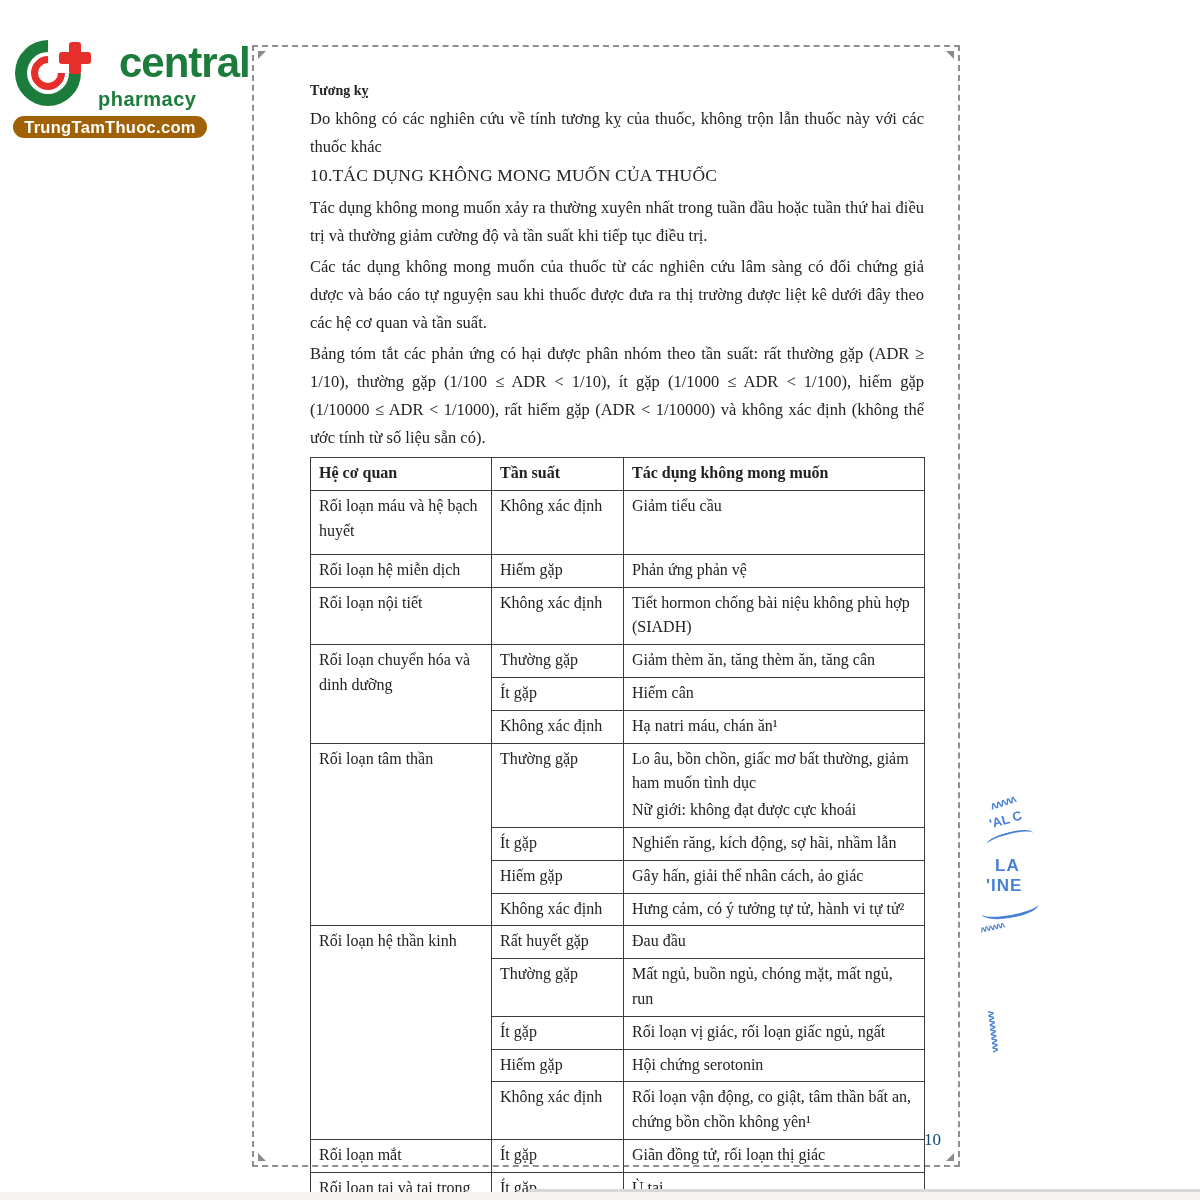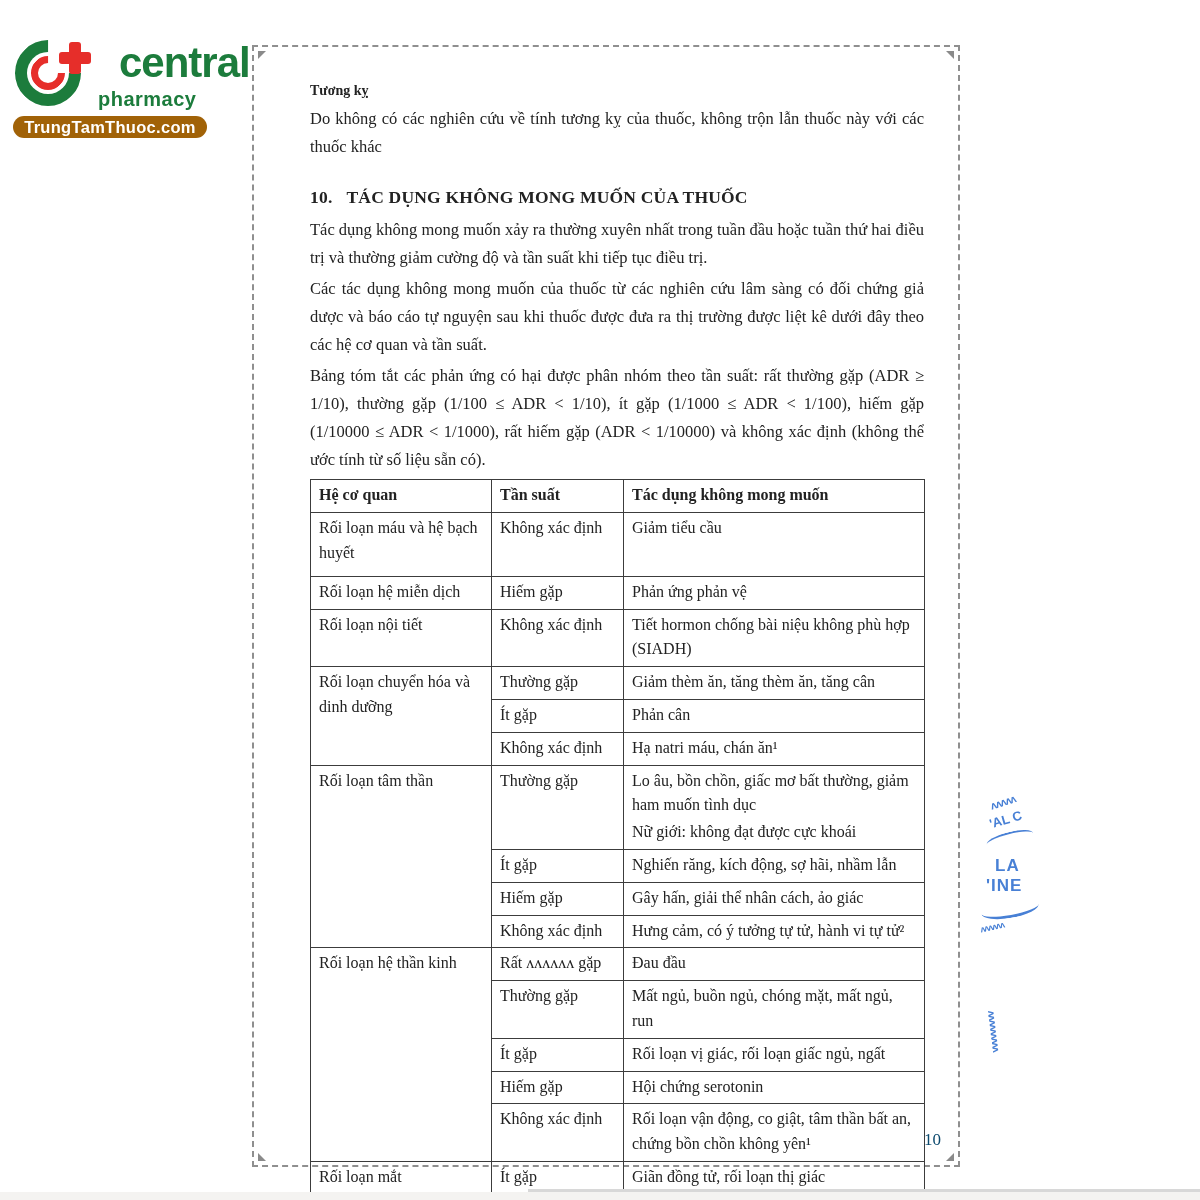--- a/index.html
+++ b/index.html
@@ -16,22 +16,22 @@
   .corner.tr { right: 4px; top: 4px; border-top: 8px solid #8a8a8a; border-left: 8px solid transparent; }
   .corner.bl { left: 4px; bottom: 4px;  border-bottom: 8px solid #8a8a8a; border-right: 8px solid transparent; }
   .corner.br { right: 4px; bottom: 4px; border-bottom: 8px solid #8a8a8a; border-left: 8px solid transparent; }
 
   .doc-content {
     position: absolute; left: 56px; top: 0; width: 614px; padding-top: 32px;
     font-size: 16.5px; line-height: 1.7; color: #222;
   }
   .para { text-align: justify; }
   h3.inline-head { font-size: 14px; font-weight: bold; margin-bottom: 2px; }
-  .sec-head { margin-top: 22px; margin-bottom: 3px; font-weight: bold; font-size: 17.5px;
-              display: flex; gap: 14px; letter-spacing: .2px; }
+  .sec-head { margin-bottom: 3px; font-weight: normal; font-size: 17.5px;
+              display: flex; letter-spacing: .2px; }
   .mt { margin-top: 3px; }
 
   
   table.adr {
     margin-top: 5px; width: 614px; border-collapse: collapse; table-layout: fixed;
     font-size: 16px; line-height: 1.55; color: #222;
   }
   table.adr col.c1 { width: 181px; }
   table.adr col.c2 { width: 132px; }
   table.adr col.c3 { width: 301px; }
@@ -158,21 +158,21 @@
         <td>Tiết hormon chống bài niệu không phù hợp (SIADH)</td>
       </tr>
 
       <tr>
         <td rowspan="3">Rối loạn chuyển hóa và dinh dưỡng</td>
         <td>Thường gặp</td>
         <td>Giảm thèm ăn, tăng thèm ăn, tăng cân</td>
       </tr>
       <tr>
         <td>Ít gặp</td>
-        <td>Phản cân</td>
+        <td>Hiếm cân</td>
       </tr>
       <tr>
         <td>Không xác định</td>
         <td>Hạ natri máu, chán ăn¹</td>
       </tr>
 
       <tr>
         <td rowspan="4">Rối loạn tâm thần</td>
         <td>Thường gặp</td>
         <td>
@@ -188,21 +188,21 @@
         <td>Hiếm gặp</td>
         <td>Gây hấn, giải thể nhân cách, ảo giác</td>
       </tr>
       <tr>
         <td>Không xác định</td>
         <td>Hưng cảm, có ý tưởng tự tử, hành vi tự tử²</td>
       </tr>
 
       <tr>
         <td rowspan="5">Rối loạn hệ thần kinh</td>
-        <td>Rất ʌʌʌʌʌʌ gặp</td>
+        <td>Rất huyết gặp</td>
         <td>Đau đầu</td>
       </tr>
       <tr>
         <td>Thường gặp</td>
         <td>Mất ngủ, buồn ngủ, chóng mặt, mất ngủ, run</td>
       </tr>
       <tr>
         <td>Ít gặp</td>
         <td>Rối loạn vị giác, rối loạn giấc ngủ, ngất</td>
       </tr>

